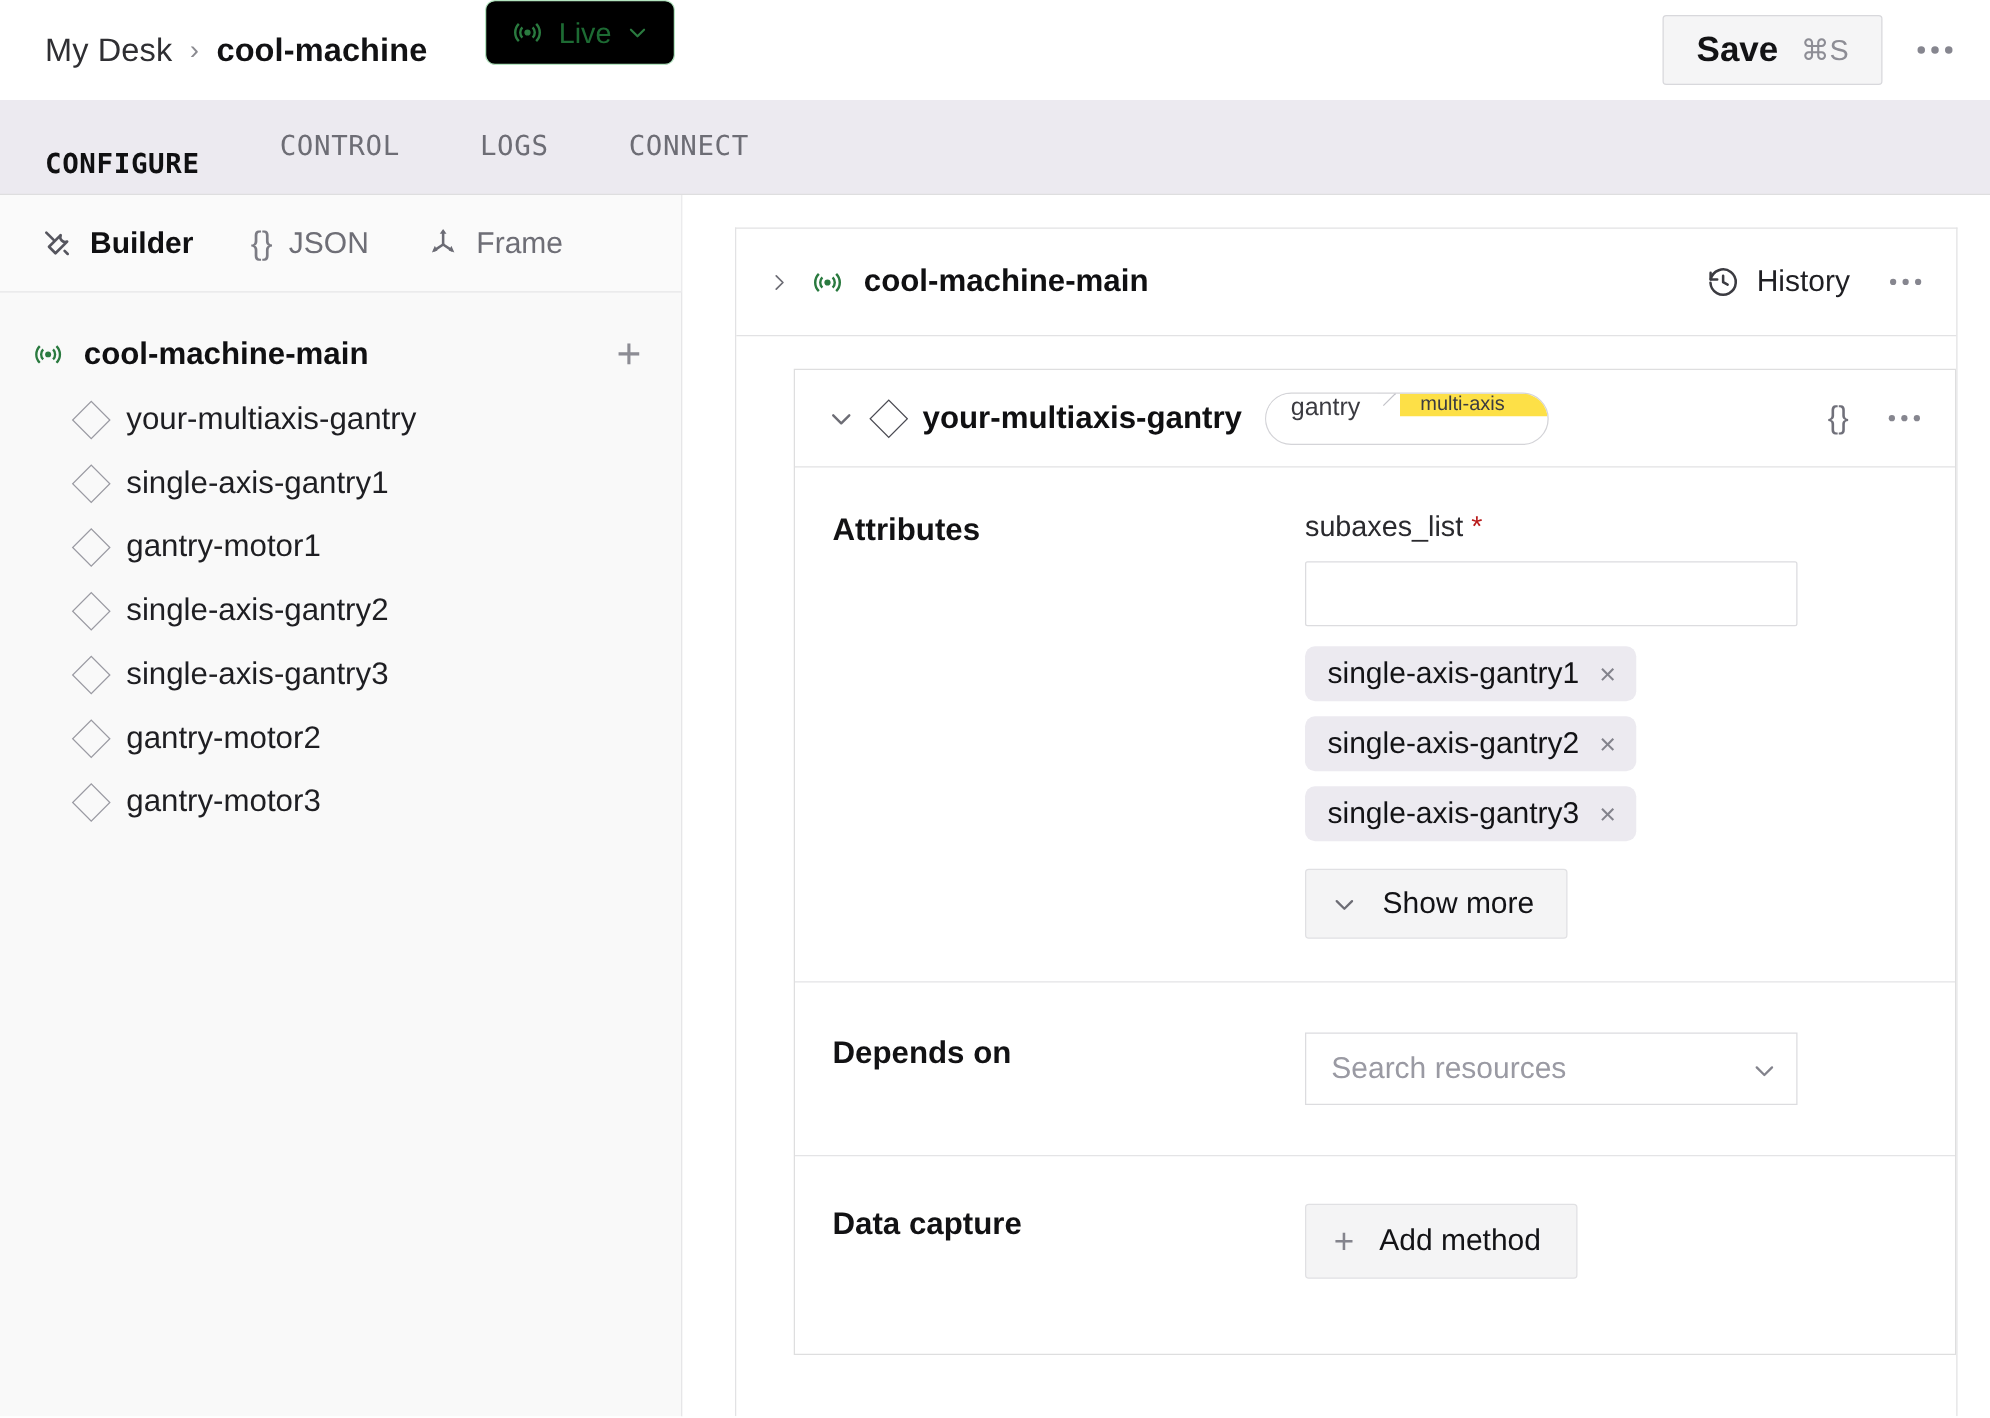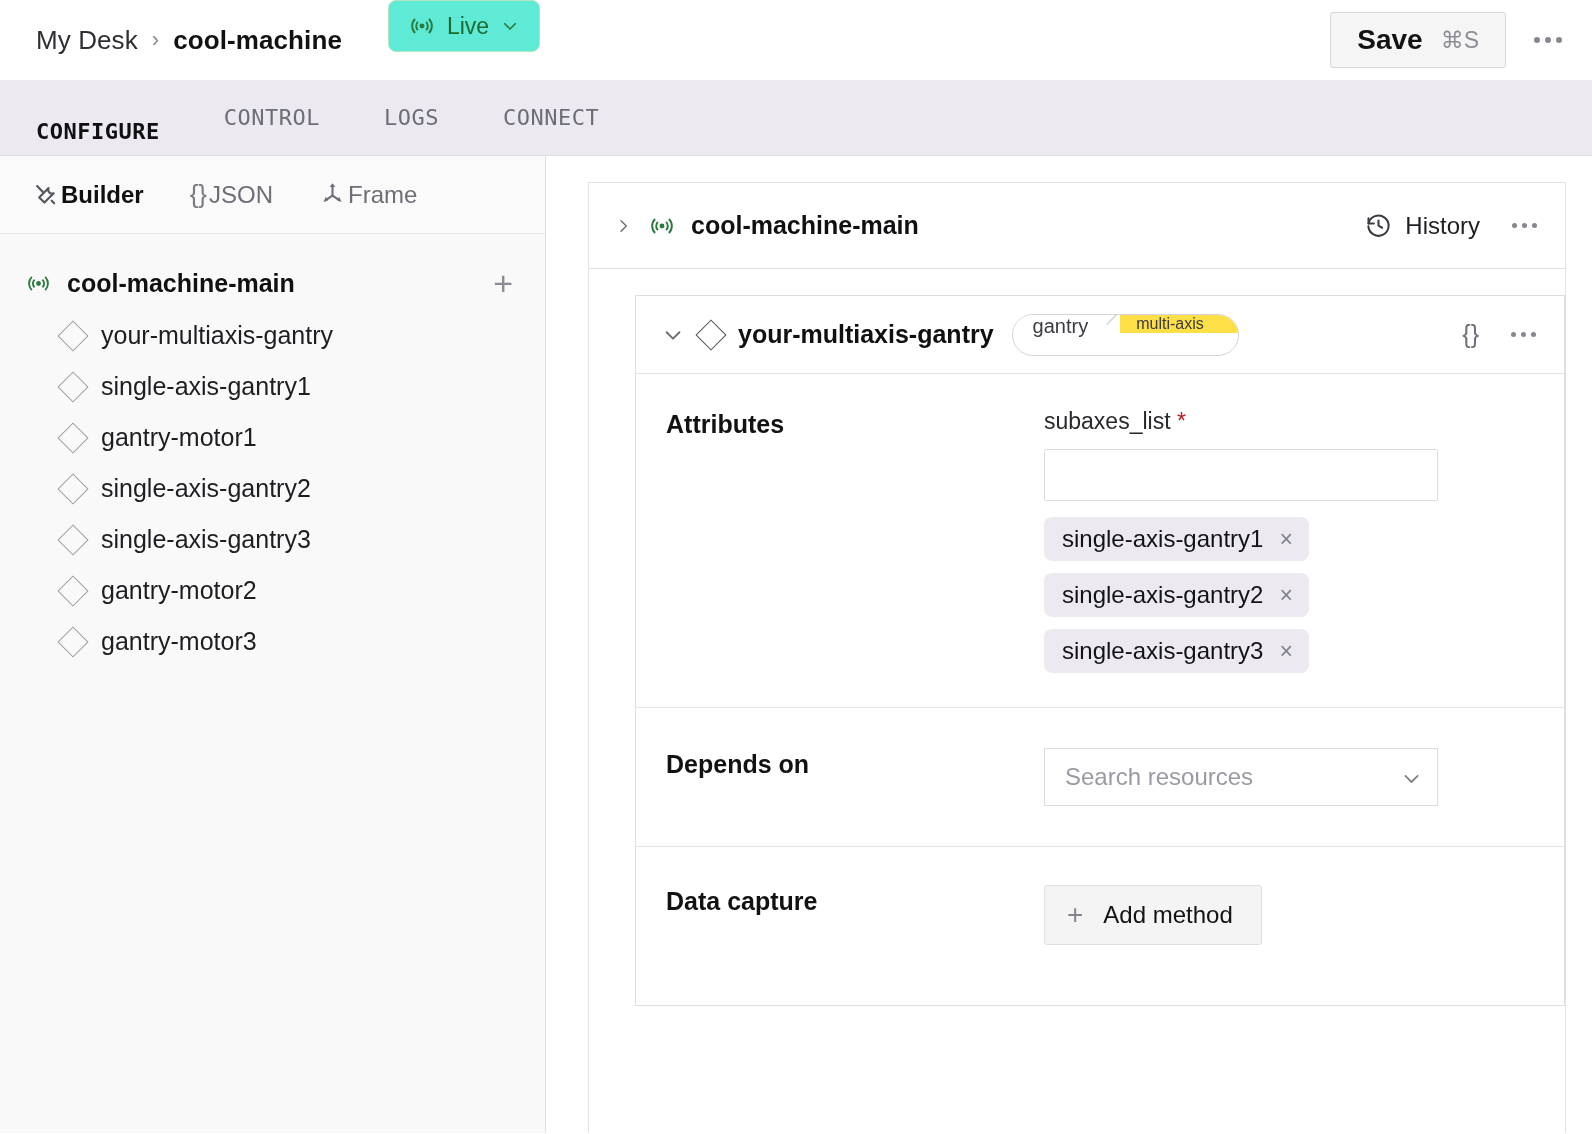--- a/index.html
+++ b/index.html
@@ -20,21 +20,21 @@
     position: relative;
   }
   .breadcrumb { display: flex; align-items: center; gap: 14px; }
   .crumb-root { font-size: 26px; color: #2f2f33; letter-spacing: .1px; }
   .crumb-sep { font-size: 22px; color: #8a8a90; }
   .crumb-current { font-size: 26px; font-weight: 700; color: #121214; letter-spacing: .1px; }
 
   .live-badge {
     margin-left: 46px;
     display: flex; align-items: center; gap: 12px;
-    background: #5eead4; border: 1px solid #b3e4bf;
+    background: #000000; border: 1px solid #b3e4bf;
     border-radius: 8px;
     height: 52px; padding: 0 20px;
     cursor: pointer;
   }
   .live-badge .label { font-size: 23px; color: #1d6b33; }
   .chev { width: 18px; height: 18px; display:inline-block; }
 
   .topbar-right { margin-left: auto; display: flex; align-items: center; gap: 22px; }
   .save-btn {
     display: flex; align-items: center; gap: 18px;
@@ -76,21 +76,21 @@
     background: #f9f9f9;
     border-right: 1px solid #e0e0e2;
     display: flex; flex-direction: column;
   }
   .sidebar-toolbar {
     height: 78px; display: flex; align-items: center;
     gap: 0; padding-left: 32px;
     border-bottom: 1px solid #e6e6e8;
     background: #fafafa;
   }
-  .stool { display: flex; align-items: center; gap: 2px; margin-right: 46px; cursor: pointer; }
+  .stool { display: flex; align-items: center; gap: 13px; margin-right: 46px; cursor: pointer; }
   .stool .stool-label { font-size: 24px; color: #6e6e76; }
   .stool.active .stool-label { color: #101012; font-weight: 700; }
   .brace { font-size: 26px; color: #7b7b83; font-family: "Liberation Sans", sans-serif; }
 
   .tree { padding-top: 22px; }
   .tree-root {
     display: flex; align-items: center;
     padding: 10px 26px 10px 26px; cursor: pointer;
   }
   .tree-root .root-label { font-size: 25px; font-weight: 700; color: #101012; margin-left: 16px; }
@@ -449,20 +449,28 @@
                 <span class="chip">
                   <span>single-axis-gantry2</span>
                   <span class="x">×</span>
                 </span>
                 <span class="chip">
                   <span>single-axis-gantry3</span>
                   <span class="x">×</span>
                 </span>
               </div>
 
+              <div class="showmore-btn">
+                <span>
+                  <svg width="21" height="21" viewBox="0 0 24 24" fill="none" stroke="#6d6d75" stroke-width="2.1" stroke-linecap="round" stroke-linejoin="round">
+                      <polyline points="5 9 12 16 19 9"></polyline>
+                    </svg>
+                </span>
+                <span>Show more</span>
+              </div>
             </div>
           </div>
 
           <div class="row" style="padding-top:40px;padding-bottom:40px;">
             <div class="row-label">Depends on</div>
             <div class="row-body">
               <div class="select-box">
                 <span class="ph">Search resources</span>
                 <span class="chev">
                   <svg width="21" height="21" viewBox="0 0 24 24" fill="none" stroke="#83838c" stroke-width="2.1" stroke-linecap="round" stroke-linejoin="round">

